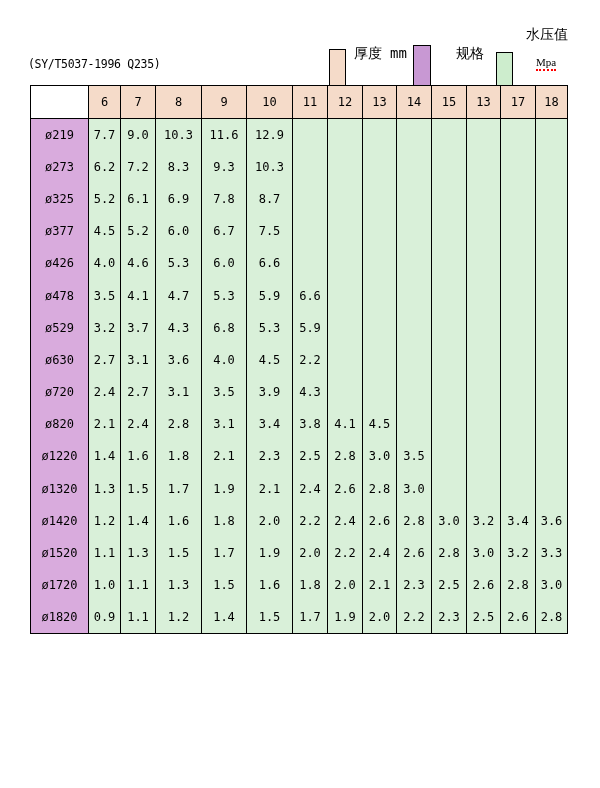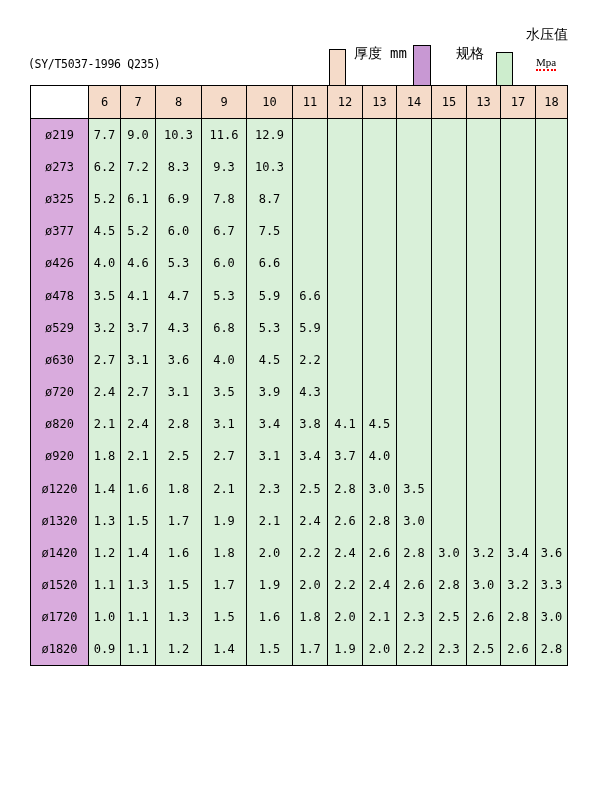--- a/index.html
+++ b/index.html
@@ -265,36 +265,20 @@
           <td>3.8</td>
           <td>4.1</td>
           <td>4.5</td>
           <td></td>
           <td></td>
           <td></td>
           <td></td>
           <td></td>
         </tr>
         <tr>
-          <th class="rowlabel">ø920</th>
-          <td>1.8</td>
-          <td>2.1</td>
-          <td>2.5</td>
-          <td>2.7</td>
-          <td>3.1</td>
-          <td>3.4</td>
-          <td>3.7</td>
-          <td>4.0</td>
-          <td></td>
-          <td></td>
-          <td></td>
-          <td></td>
-          <td></td>
-        </tr>
-        <tr>
           <th class="rowlabel">ø1220</th>
           <td>1.4</td>
           <td>1.6</td>
           <td>1.8</td>
           <td>2.1</td>
           <td>2.3</td>
           <td>2.5</td>
           <td>2.8</td>
           <td>3.0</td>
           <td>3.5</td>

